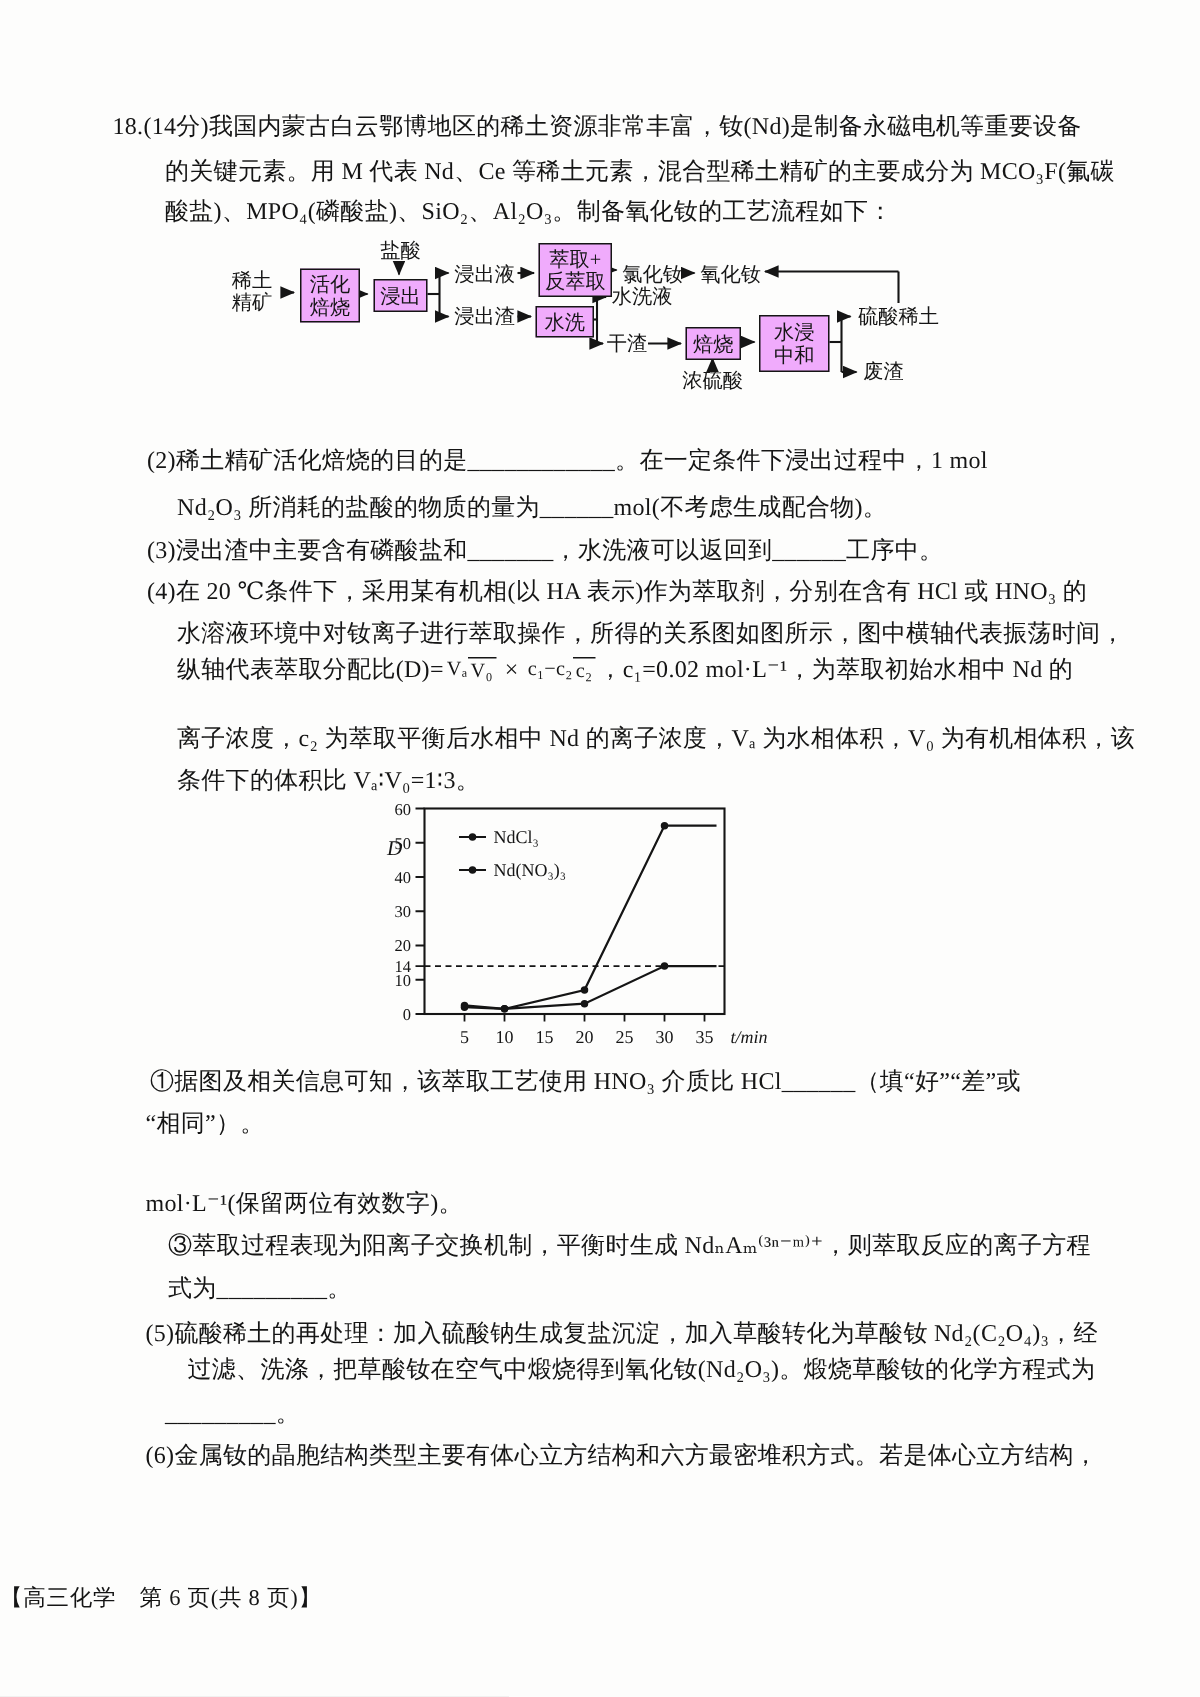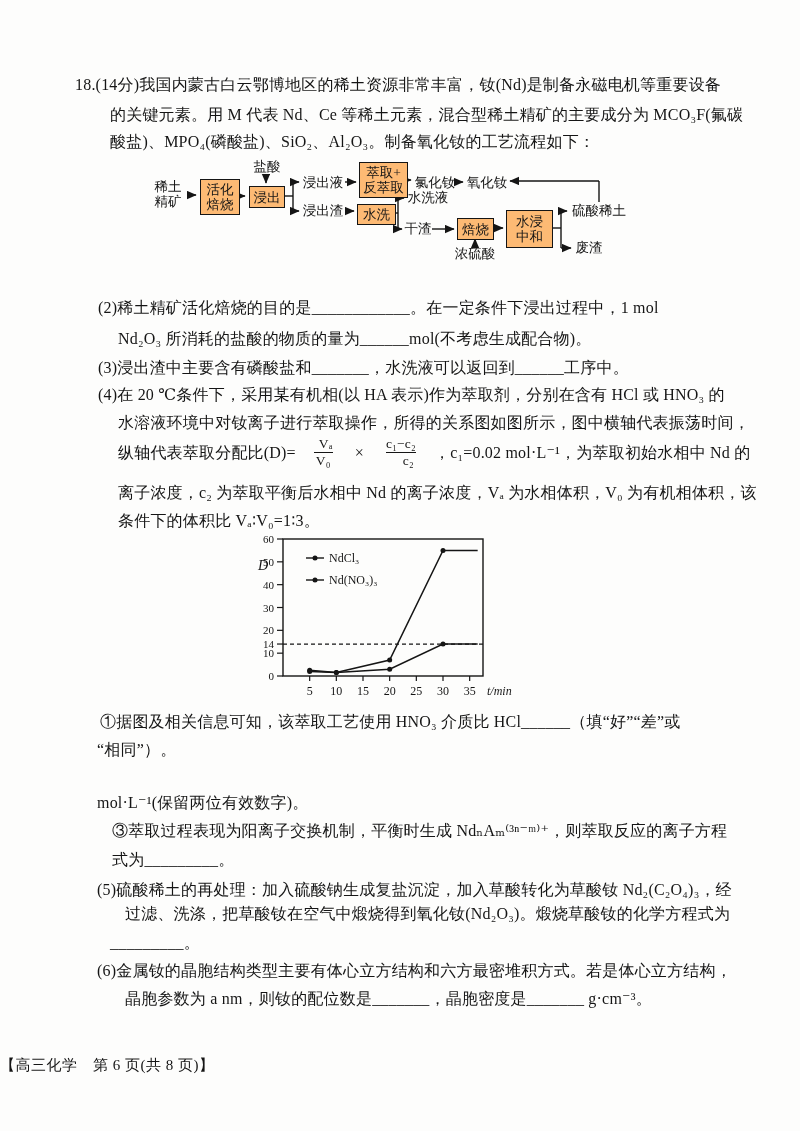--- a/index.html
+++ b/index.html
@@ -1,25 +1,25 @@
 <!DOCTYPE html>
 <html><head>
 <meta charset="utf-8">
 <style>
   html,body{margin:0;padding:0;background:#e8e8e8;}
   .page{position:relative;width:800px;height:1131px;background:#fdfdfc;overflow:hidden;
         font-family:"Liberation Serif","DejaVu Serif",serif;color:#151515;}
   .tline{position:absolute;font-size:16px;line-height:21px;white-space:nowrap;letter-spacing:.2px;}
   .formula{display:flex;align-items:center;}
-  .frac{display:inline-flex;flex-direction:column;text-align:right;font-size:13.5px;line-height:1.15;margin:0 18px;vertical-align:middle;}
+  .frac{display:inline-flex;flex-direction:row;text-align:center;font-size:13.5px;line-height:1.15;margin:0 2px;vertical-align:middle;}
   .frac .den{border-top:1.3px solid #151515;padding:0 2px;}
   .op{margin:0 4px;}
   .flowchart{position:absolute;left:140px;top:158px;width:530px;height:110px;}
   .fbox{position:absolute;border:1.4px solid #151515;display:flex;align-items:center;justify-content:center;
-        font-size:13.5px;line-height:15px;white-space:pre-line;text-align:center;background:#fdba74;}
+        font-size:13.5px;line-height:15px;white-space:pre-line;text-align:center;background:#f0abfc;}
   .flabel{position:absolute;font-size:13.5px;line-height:15px;white-space:pre-line;text-align:center;}
   .chartwrap{position:absolute;left:246px;top:526px;width:285px;height:182px;}
   .chartwrap svg text{font-family:"Liberation Serif","DejaVu Serif",serif;fill:#151515;}
   .footer{position:absolute;left:0;top:1056px;width:100%;text-align:left;font-size:15px;letter-spacing:.5px;}
   svg{display:block;}
 </style>
 </head>
 <body>
 
 <div class="page">
@@ -165,16 +165,15 @@
 
   <div class="tline" style="left:100px;top:711px">①据图及相关信息可知，该萃取工艺使用 HNO₃ 介质比 HCl______（填“好”“差”或</div>
   <div class="tline" style="left:97px;top:739px">“相同”）。</div>
   <div class="tline" style="left:112px;top:820px">③萃取过程表现为阳离子交换机制，平衡时生成 NdₙAₘ⁽³ⁿ⁻ᵐ⁾⁺，则萃取反应的离子方程</div>
   <div class="tline" style="left:97px;top:792px">mol·L⁻¹(保留两位有效数字)。</div>
   <div class="tline" style="left:112px;top:849px">式为_________。</div>
   <div class="tline" style="left:97px;top:879px">(5)硫酸稀土的再处理：加入硫酸钠生成复盐沉淀，加入草酸转化为草酸钕 Nd₂(C₂O₄)₃，经</div>
   <div class="tline" style="left:125px;top:903px">过滤、洗涤，把草酸钕在空气中煅烧得到氧化钕(Nd₂O₃)。煅烧草酸钕的化学方程式为</div>
   <div class="tline" style="left:110px;top:932px">_________。</div>
   <div class="tline" style="left:97px;top:960px">(6)金属钕的晶胞结构类型主要有体心立方结构和六方最密堆积方式。若是体心立方结构，</div>
-  <div class="tline" style="left:125px;top:988px">晶胞参数为 a nm，则钕的配位数是_______，晶胞密度是_______ g·cm⁻³。</div>
 
   <div class="footer">【高三化学　第 6 页(共 8 页)】</div>
 </div>
 
 </body></html>

